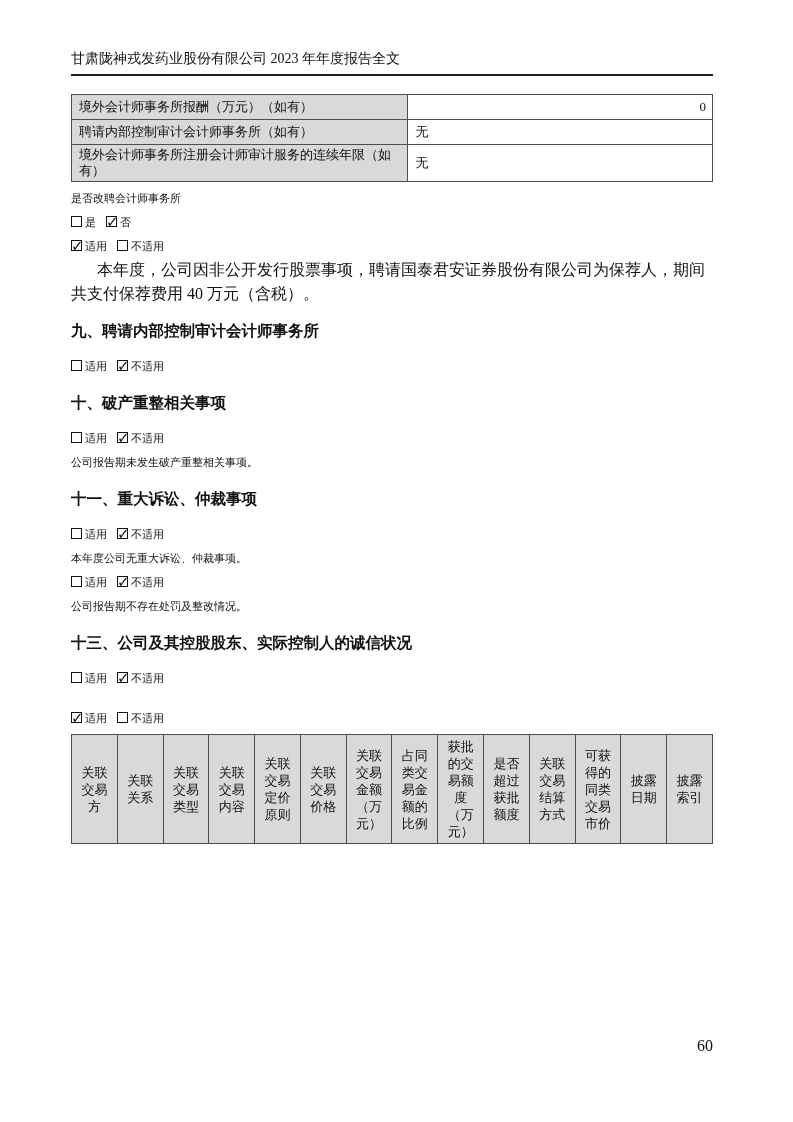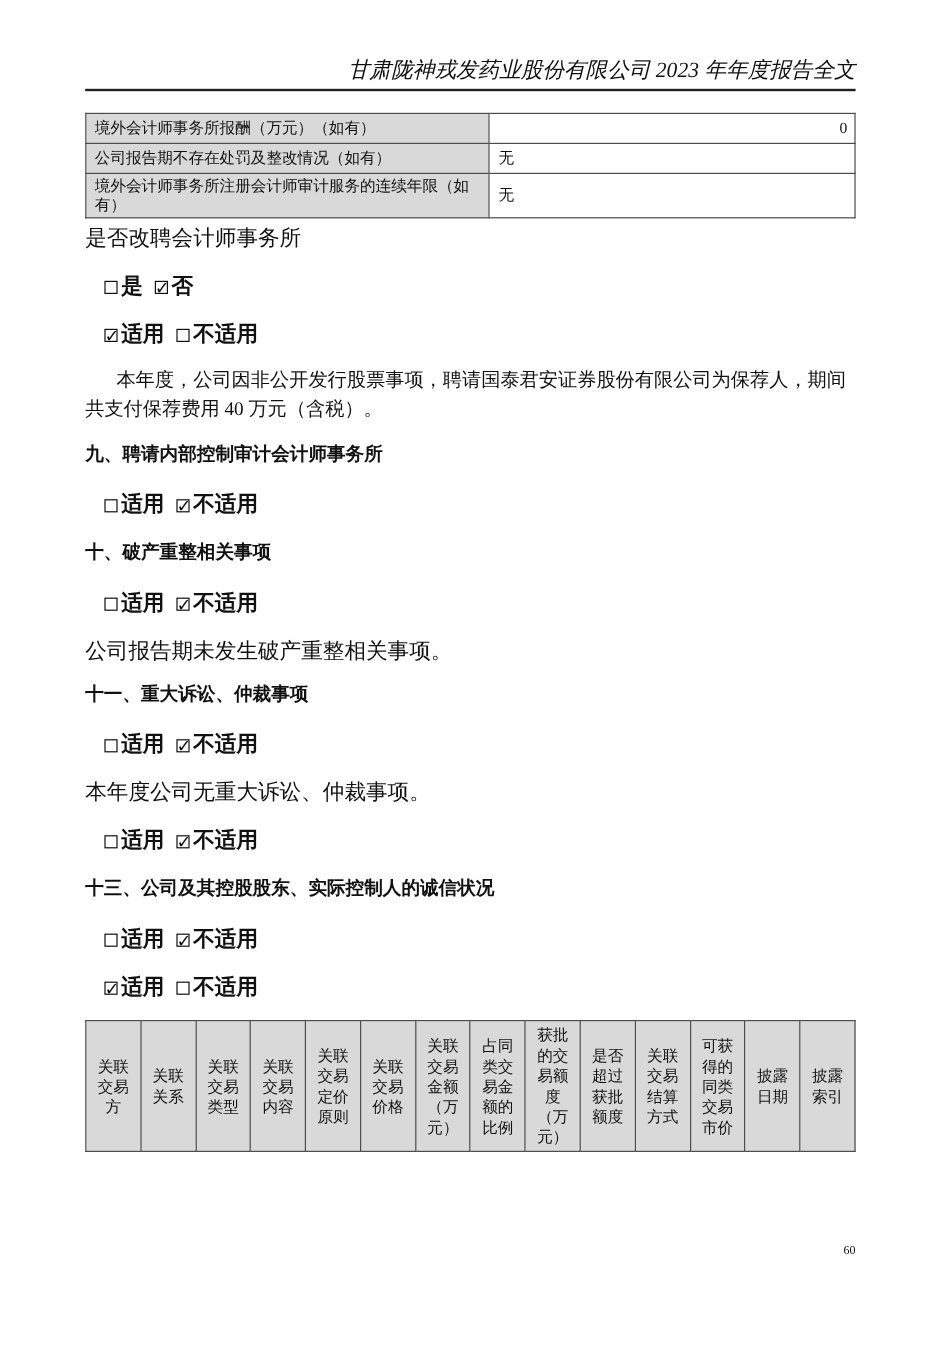--- a/index.html
+++ b/index.html
@@ -2,66 +2,66 @@
 <html style="--shade: #d9d9d9; --border: #4d4d4d; --rule: #1f1f1f; --ink: #111111;"><head>
 <meta charset="utf-8">
 <style>
   :root{ --shade:#d9d9d9; --border:#4d4d4d; --rule:#1f1f1f; --ink:#111111; }
   html,body{margin:0;padding:0;background:#ffffff;}
   .page{
     position:relative; width:793px; height:1122px; box-sizing:border-box;
     padding:50px 80px 0 71px; background:#fff; overflow:hidden;
     font-family:"Liberation Serif","DejaVu Serif",serif; color:var(--ink); font-size:13px;
   }
-  .doc-header{ text-align:right; font-size:18px; line-height:17px;
-    padding-bottom:7px; border-bottom:2px solid var(--rule);font-style:italic; }
+  .doc-header{ text-align:left; font-size:14px; line-height:17px;
+    padding-bottom:7px; border-bottom:2px solid var(--rule); }
   table{ border-collapse:collapse; width:100%; table-layout:fixed; }
   .t1{ margin-top:18px;border-radius:21px; }
   .t1 td{ border:1px solid var(--border); padding:2px 7px; line-height:16px; font-size:13px; }
   .t1 td.lbl{ background:var(--shade); width:50%; }
   .t1 tr.h25 td{ height:20px; }
   .t1 td.val{ padding-left:8px; }
   .t1 td.val.right{ text-align:right; padding-right:6px; }
   .stack{ margin-top:4px; }
-  .bodyline{ margin:0; line-height:24px; font-size:18px; }
+  .bodyline{ margin:0; line-height:24px; font-size:11px; }
   .para{ margin:0; line-height:24px; font-size:16px; text-indent:26px; }
   h2{ font-family:"Liberation Sans","DejaVu Sans",sans-serif; font-weight:700;
       font-size:15.5px; line-height:26px; margin:12px 0 10px 0; }
   h3{ font-family:"Liberation Sans","DejaVu Sans",sans-serif; font-weight:700;
       font-size:14px; line-height:24px; margin:18px 0 0 0; }
-  .checkline{ margin:16px;font-weight:bold; }
+  .checkline{ margin:0; }
   .checkline .grp{ margin-right:10px; }
   .mt-lg{ margin-top:16px; }
   .cb{ display:inline-block; width:11px; height:11px; border:1.5px solid var(--ink);
        box-sizing:border-box; position:relative; margin-right:3px; vertical-align:-1px; }
   .cb.on::after{ content:"✓"; position:absolute; left:-1px; top:-7px; font-size:15px;
        font-weight:700; color:var(--ink); font-family:"DejaVu Sans",sans-serif; }
   .t2{ margin-top:4px; }
   .t2 td{ border:1px solid var(--border); background:var(--shade); text-align:center;
       vertical-align:middle; padding:2px 1px; font-size:13px; line-height:17px;
       white-space:pre-line; height:104px; word-break:break-all; }
-  .pagenum{ position:absolute; top:1037px; right:80px; font-size:10px; }
+  .pagenum{ position:absolute; top:1037px; right:80px; font-size:16px; }
 </style>
 </head>
 <body>
 
 <div class="page">
 
   <div class="doc-header">
     <span>甘肃陇神戎发药业股份有限公司 2023 年年度报告全文</span>
   </div>
 
   <table class="t1">
     <tbody>
       <tr class="h25">
         <td class="lbl">境外会计师事务所报酬（万元）（如有）</td>
         <td class="val right">0</td>
       </tr>
       <tr class="h25">
-        <td class="lbl">公司报告期不存在处罚及整改情况（如有）</td>
+        <td class="lbl">聘请内部控制审计会计师事务所（如有）</td>
         <td class="val">无</td>
       </tr>
       <tr>
         <td class="lbl">境外会计师事务所注册会计师审计服务的连续年限（如有）</td>
         <td class="val">无</td>
       </tr>
     </tbody>
   </table>
 
   <div class="stack">
@@ -88,20 +88,21 @@
 
   <h2>十一、重大诉讼、仲裁事项</h2>
   <p class="bodyline checkline">
     <span class="grp"><span class="cb"></span><span>适用</span></span><span class="grp"><span class="cb on"></span><span>不适用</span></span>
   </p>
   <p class="bodyline">本年度公司无重大诉讼、仲裁事项。</p>
 
   <p class="bodyline checkline">
     <span class="grp"><span class="cb"></span><span>适用</span></span><span class="grp"><span class="cb on"></span><span>不适用</span></span>
   </p>
+  <p class="bodyline">公司报告期不存在处罚及整改情况。</p>
 
   <h2>十三、公司及其控股股东、实际控制人的诚信状况</h2>
   <p class="bodyline checkline">
     <span class="grp"><span class="cb"></span><span>适用</span></span><span class="grp"><span class="cb on"></span><span>不适用</span></span>
   </p>
 
   <p class="bodyline checkline mt-lg">
     <span class="grp"><span class="cb on"></span><span>适用</span></span><span class="grp"><span class="cb"></span><span>不适用</span></span>
   </p>
 

